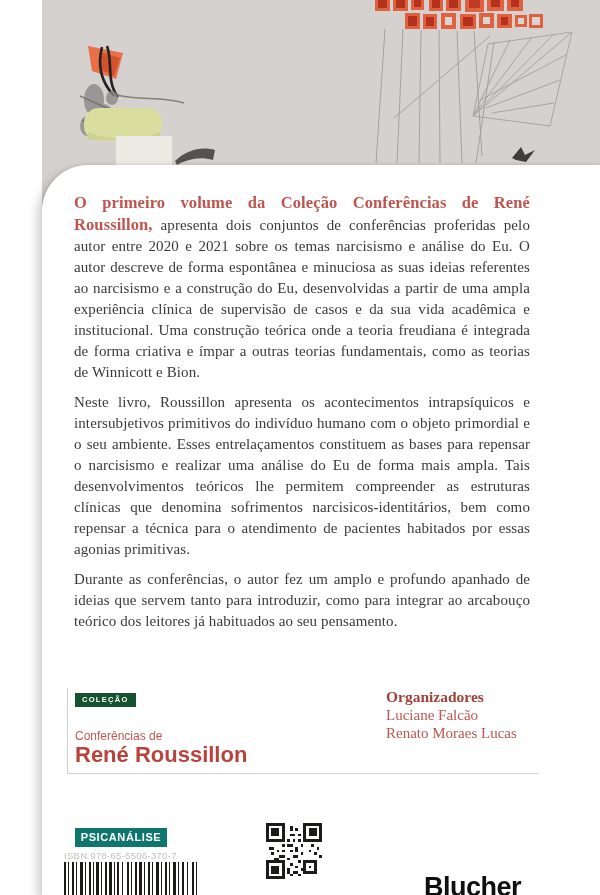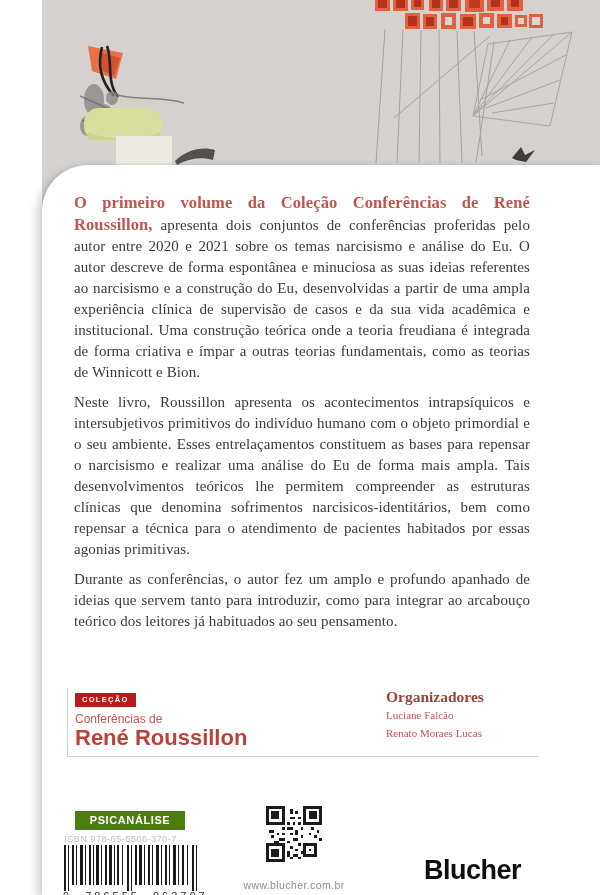--- a/index.html
+++ b/index.html
@@ -26,34 +26,34 @@
   }
   .lead{font-weight:bold;font-size:16.5px;color:#c0544e;}
   
   .series-row{
     margin-top:56px;margin-left:-7px;padding-left:7px;padding-bottom:9px;
     border-left:1px solid #d2cfcc;border-bottom:1px solid #d2cfcc;
     display:flex;justify-content:space-between;align-items:flex-start;
   }
   .collection-block{font-family:"Liberation Sans",sans-serif;}
   .collection-badge{
-    display:inline-block;background:#b91c1c;color:#ffffff;
+    display:inline-block;background:#14532d;color:#ffffff;
     font:bold 7.5px "Liberation Sans",sans-serif;letter-spacing:1.3px;
-    padding:2.5px 7px;margin-bottom:3px;
+    padding:2.5px 7px;margin-bottom:20px;
   }
   .series-line1{font-size:12px;line-height:18px;color:#c1574f;}
   .series-line2{font-size:22px;line-height:19px;font-weight:bold;color:#b8433b;}
   .organizers-block{width:152px;}
   .organizers-title{font-weight:bold;font-size:15.5px;line-height:18px;color:#9d423b;}
-  .organizer-name{font-size:11px;line-height:18px;color:#bc554f;}
+  .organizer-name{font-size:15px;line-height:18px;color:#bc554f;}
   
   .footer-row{position:relative;margin-top:54px;margin-left:-12px;height:112px;}
   .barcode-block{position:absolute;left:0;top:0;width:160px;}
   .category-box{
-    width:110px;margin-left:13px;background:#4d7c0f;color:#ffffff;
+    width:92px;margin-left:13px;background:#0f766e;color:#ffffff;
     font:bold 11px "Liberation Sans",sans-serif;letter-spacing:0.6px;
     text-align:center;padding:3px 0 4px 0;
   }
   .isbn-label{
     font:9.5px "Liberation Sans",sans-serif;color:#c4c1be;
     letter-spacing:0.3px;margin:3px 0 1px 2px;white-space:nowrap;
   }
   .isbn-barcode{display:block;margin-left:0;}
   .barcode-digits{
     font-family:Liberation Sans, sans-serif;font-size:11px;color:#2b2a28;

